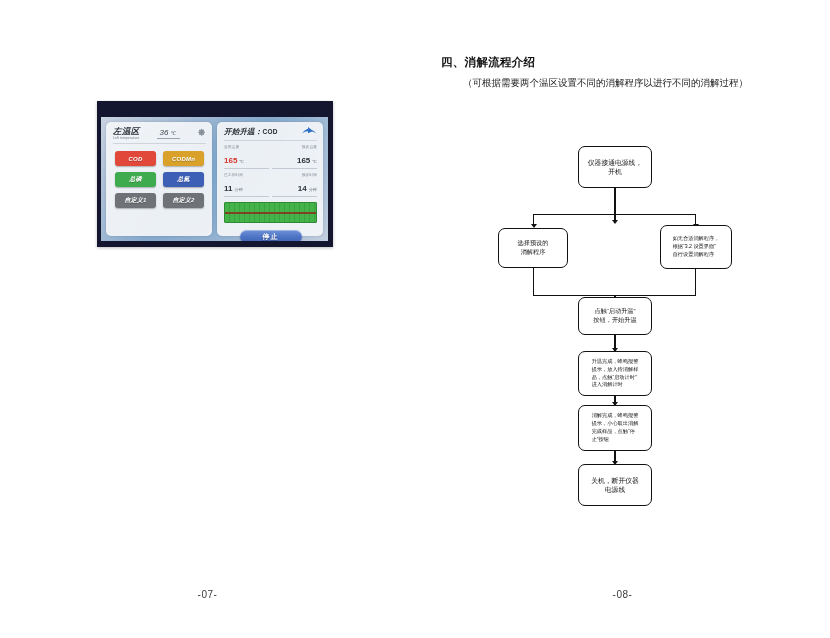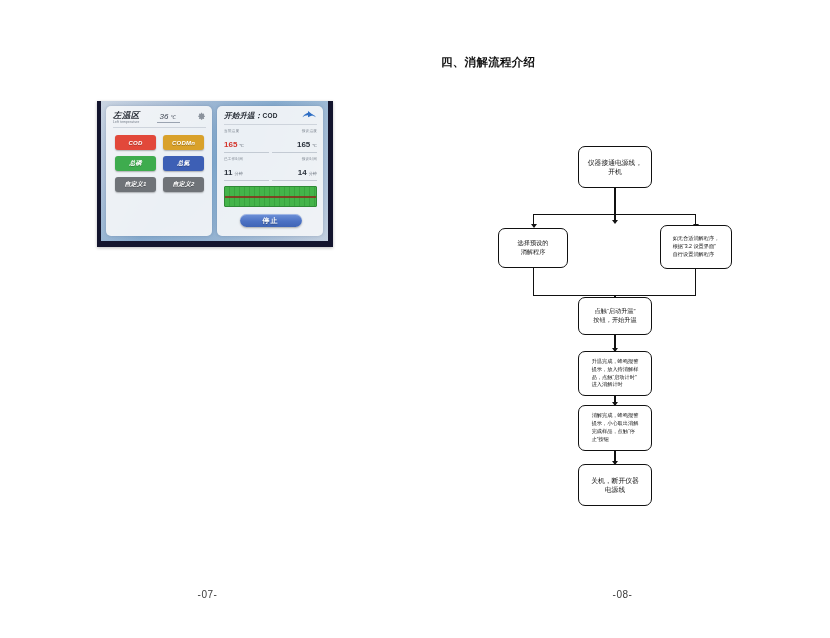--- a/index.html
+++ b/index.html
@@ -37,21 +37,21 @@
   }
 
   
   .device-photo {
     position: absolute;
     left: 97px;
     top: 101px;
     width: 236px;
     height: 146px;
     background: #14152e;
-    padding: 0 5px 6px 4px;
+    padding: 16px 5px 6px 4px;
     box-sizing: border-box;
     box-shadow: 0 1px 3px rgba(0,0,0,0.25);
   }
   .device-screen {
     position: relative;
     width: 100%;
     height: 100%;
     background:
       radial-gradient(ellipse 70% 90% at 52% 55%, rgba(120,165,205,0.55) 0%, rgba(90,140,190,0.30) 38%, rgba(60,105,165,0.10) 70%, rgba(40,75,130,0.02) 100%),
       linear-gradient(135deg, #cfd8e4 0%, #b9c9dc 22%, #8fb2d2 48%, #aec4da 72%, #cdd7e3 100%);
@@ -385,20 +385,21 @@
 
     </div>
   </div>
 
   <div class="page-number">-07-</div>
 </div>
 
 <div class="page page-right">
 
   <div class="section-heading">四、消解流程介绍</div>
+  <div class="section-note">（可根据需要两个温区设置不同的消解程序以进行不同的消解过程）</div>
 
   <div class="flow">
 
     <div class="node med" style="left:163px; top:6px; width:74px; height:42px;">
       <span class="node-text">仪器接通电源线，<br>开机</span>
     </div>
     <div class="connector v-line" style="left:199.3px; top:48px; height:34px;"></div>
     <div class="arrow-head" style="left:197px; top:80px;"></div>
 
     <div class="connector h-line" style="left:118px; top:74px; width:163px;"></div>

